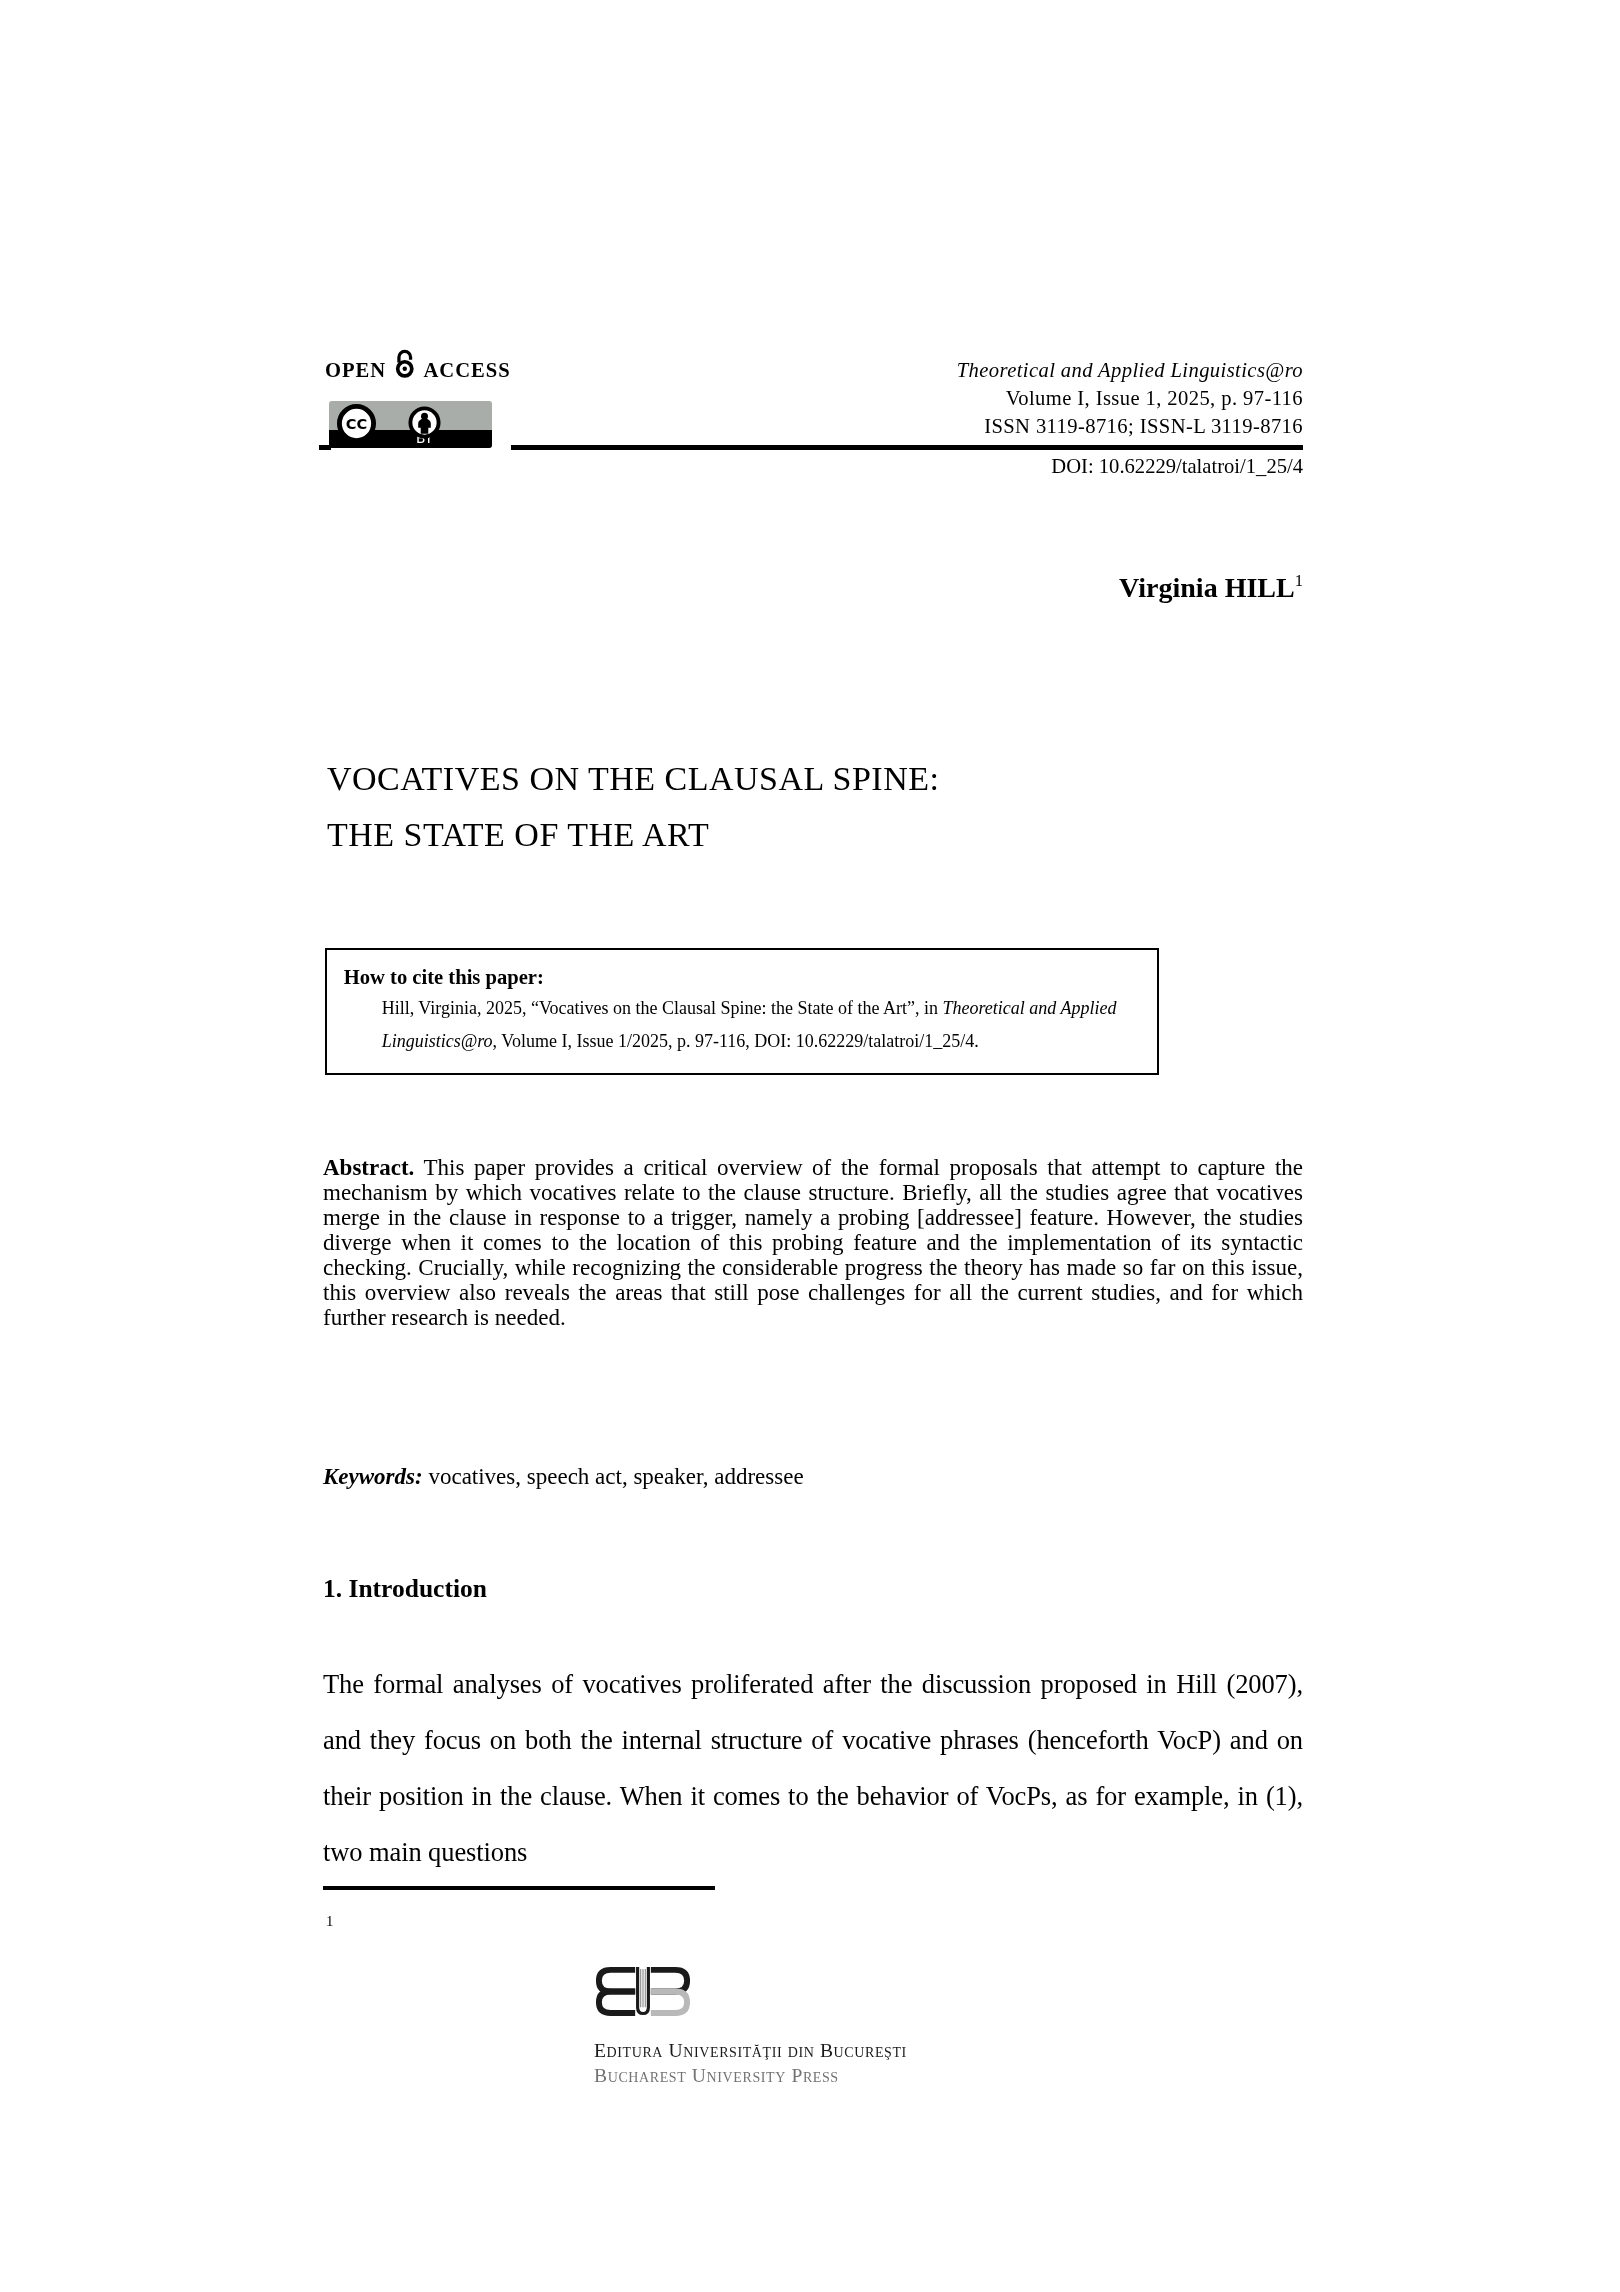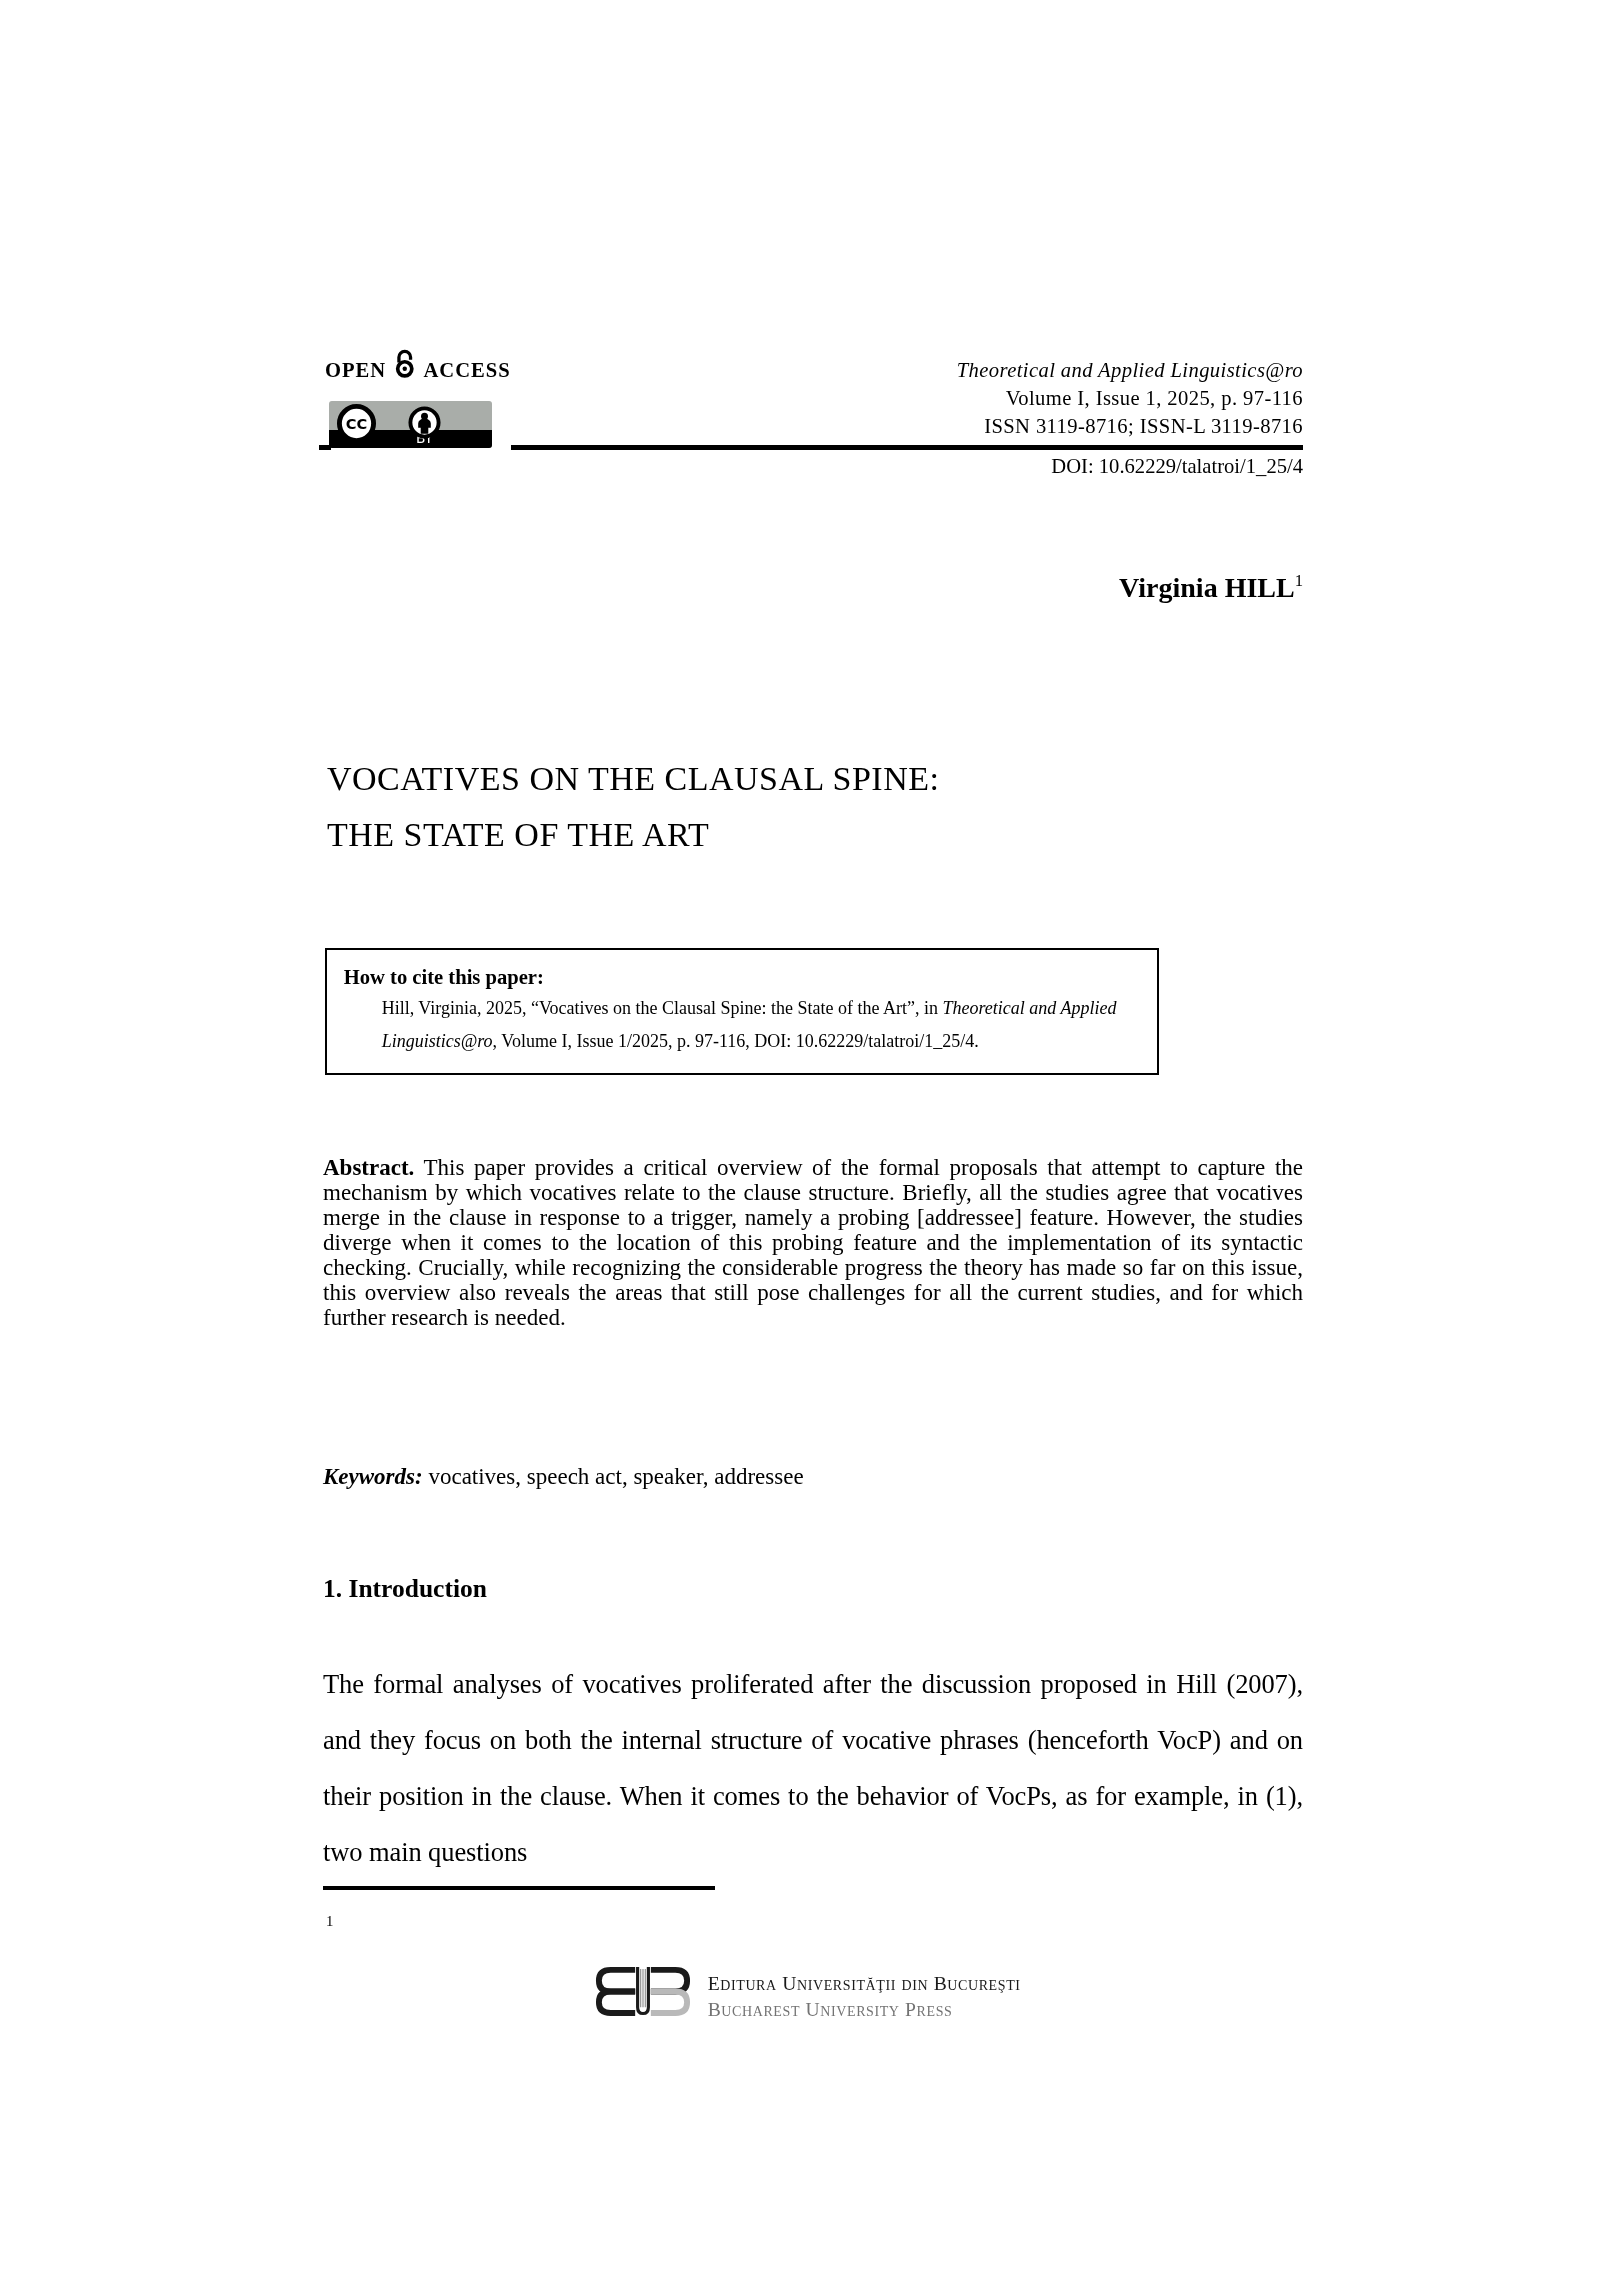--- a/index.html
+++ b/index.html
@@ -89,21 +89,21 @@
     position: absolute; top: 1910px; left: 0; width: 980px;
     font-size: 22.5px; line-height: 31px; padding-left: 49px;
   }
   .footnote .fn-mark {
     position: absolute; left: 2.9px; top: -3.9px; font-size: 14.7px;
   }
 
   
   .pub-footer {
     position: absolute; top: 1963px; left: 271px;
-    display: flex; align-items: flex-end; gap: 15.7px;
+    display: flex; align-items: flex-start; gap: 15.7px; flex-direction: column;
   }
   .pub-text { font-variant: small-caps; font-size: 19.6px; line-height: 25.5px; letter-spacing: 0.6px; }
   .pub-line1 { color: #1a1a1a; }
   .pub-line2 { color: #737373; }
 </style>
 </head>
 <body>
 
 <div class="page">
   <div class="content">

